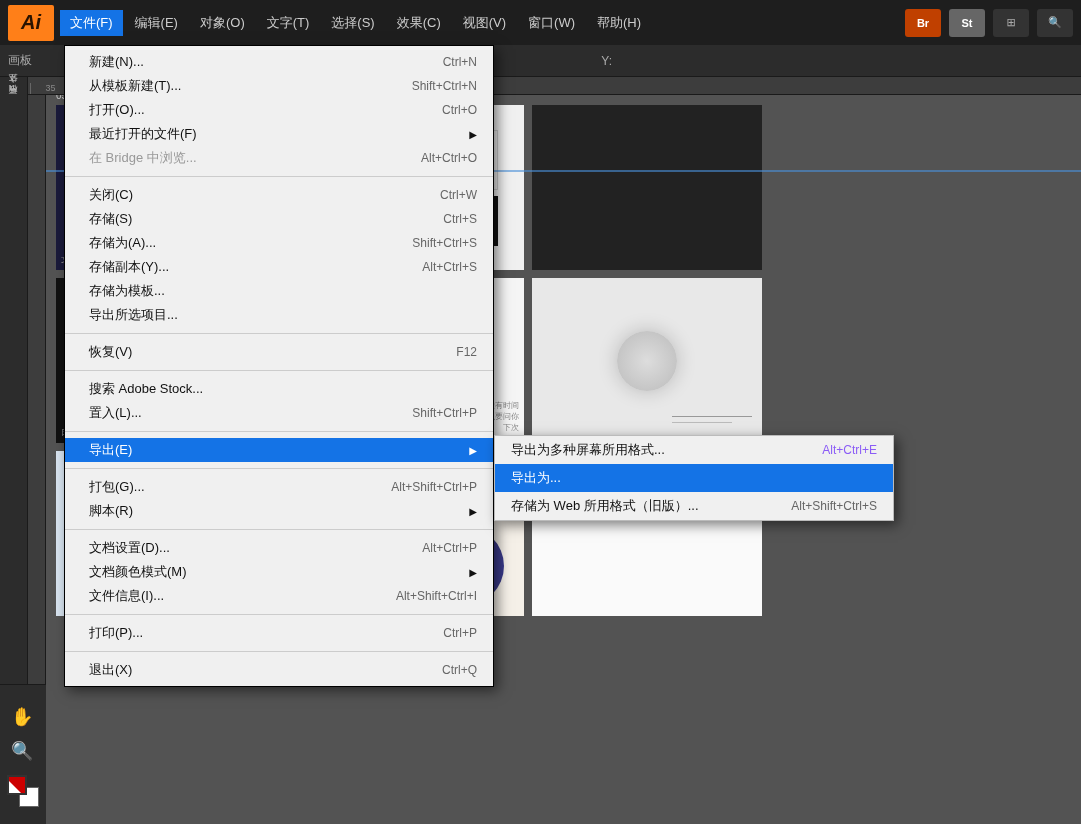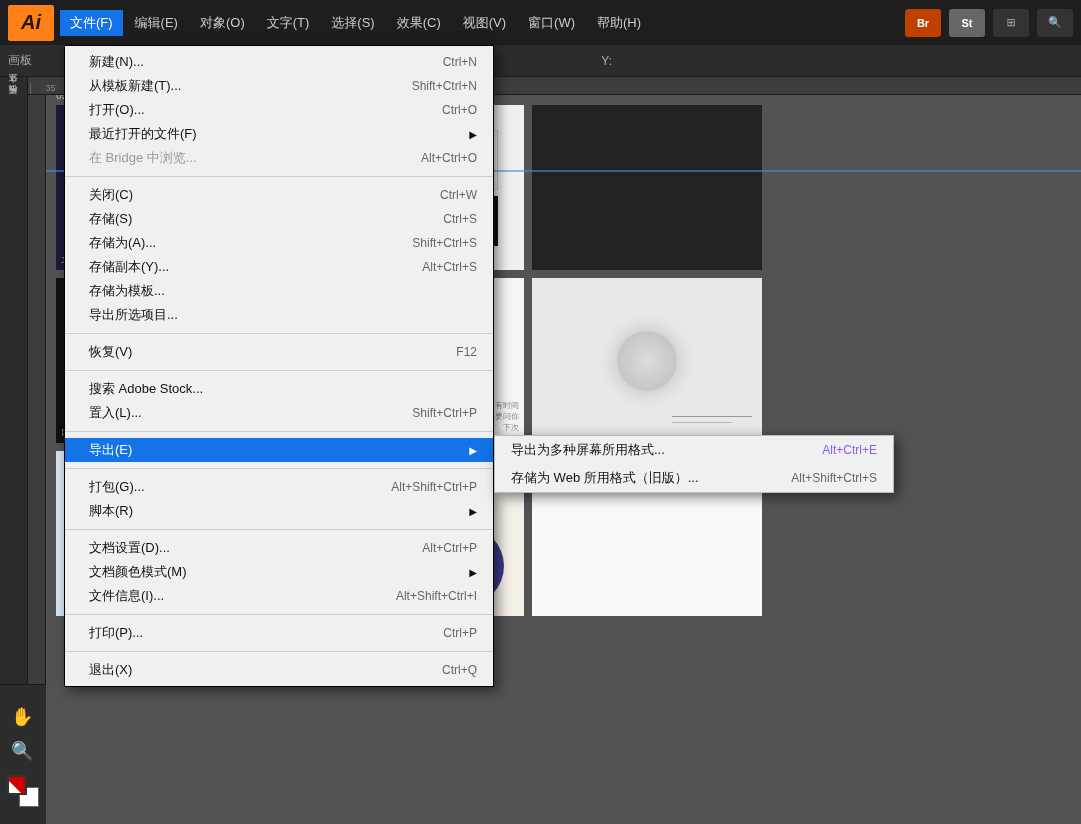--- a/index.html
+++ b/index.html
@@ -567,17 +567,21 @@
       <span class="shortcut">Ctrl+Q</span>
     </div>
   </div>
 </div>
 
 <div id="export-submenu">
   <div class="export-row">
     <span>导出为多种屏幕所用格式...</span>
     <span style="color:#8b5cf6;font-size:12px;">Alt+Ctrl+E</span>
   </div>
+  <div class="export-row active-item">
+    <span>导出为...</span>
+    <span style="color:#ccd;font-size:12px;"></span>
+  </div>
   <div class="export-row">
     <span>存储为 Web 所用格式（旧版）...</span>
     <span style="color:#666;font-size:12px;">Alt+Shift+Ctrl+S</span>
   </div>
 </div>
 
 </body></html>

